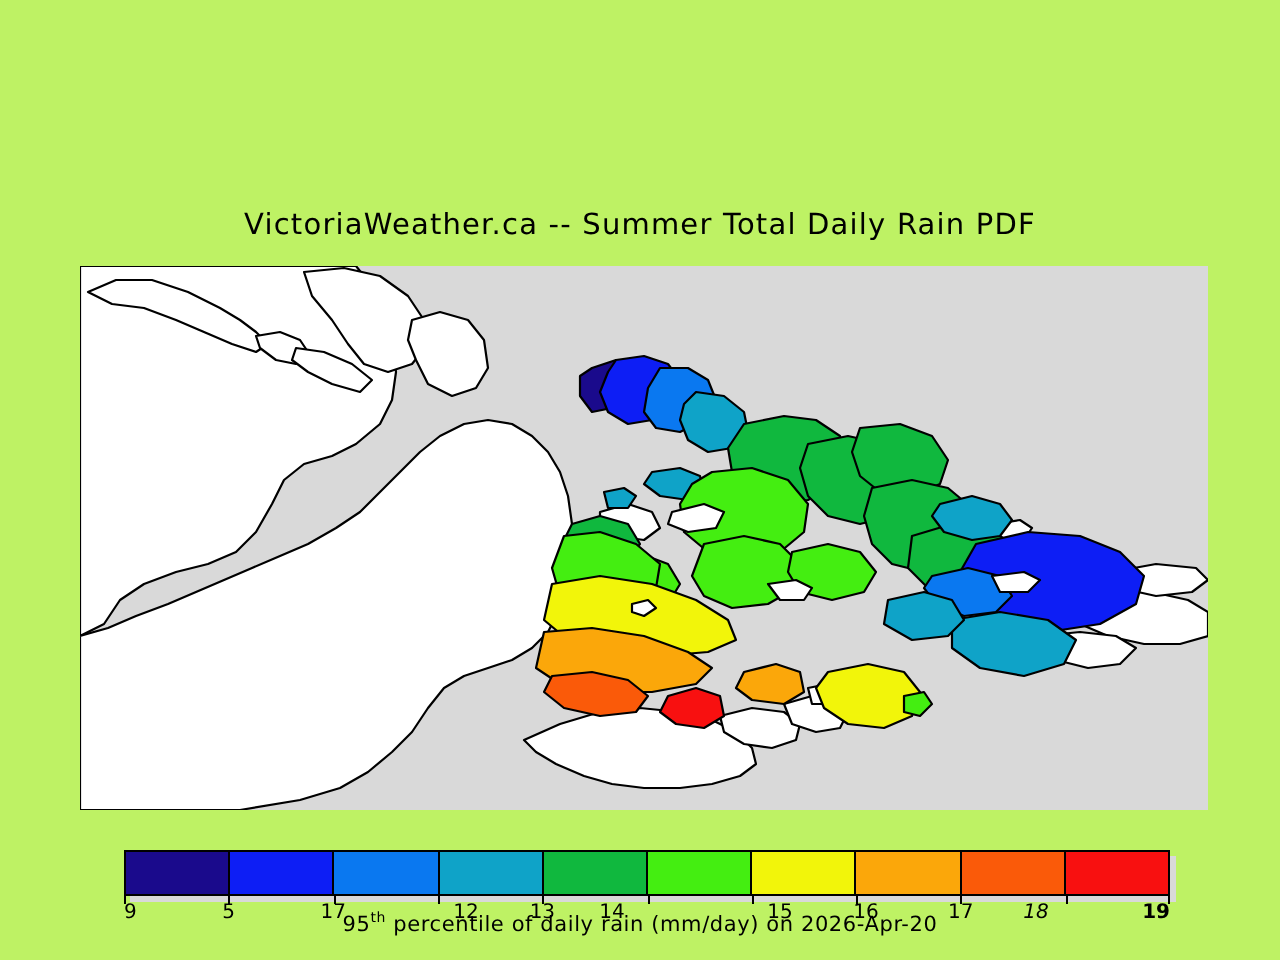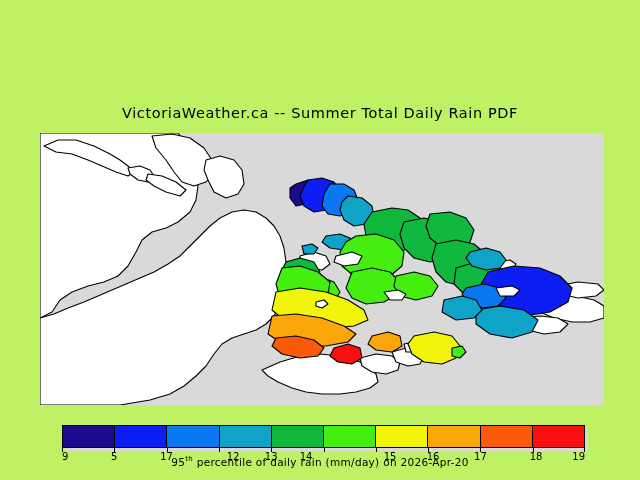--- a/index.html
+++ b/index.html
@@ -278,23 +278,23 @@
         <div class="cb-tlabel" style="left: 209.2px; text-align: center;">13</div>
         <div class="cb-tick" style="left: 261.5px;"></div>
         <div class="cb-tlabel" style="left: 244px;">14</div>
         <div class="cb-tick" style="left: 313.8px;"></div>
         <div class="cb-tlabel" style="left: 328px;">15</div>
         <div class="cb-tick" style="left: 366.1px;"></div>
         <div class="cb-tlabel" style="left: 371px;">16</div>
         <div class="cb-tick" style="left: 418.4px;"></div>
         <div class="cb-tlabel" style="left: 418.4px;">17</div>
         <div class="cb-tick" style="left: 470.7px;"></div>
-        <div class="cb-tlabel" style="left: 474px;">18</div>
+        <div class="cb-tlabel" style="left: 456px; font-style: italic;">18</div>
         <div class="cb-tick" style="left: 522px;"></div>
-        <div class="cb-tlabel" style="left: 523px; transform: translateX(-100%);">19</div>
+        <div class="cb-tlabel" style="left: 523px; transform: translateX(-100%); font-weight: bold;">19</div>
       </div>
   </div>
 
   <div class="cb-caption">
     <span>95</span><sup>th</sup><span> percentile of daily rain (mm/day) on 2026-Apr-20</span>
   </div>
 
 </div>
 
 </body></html>

